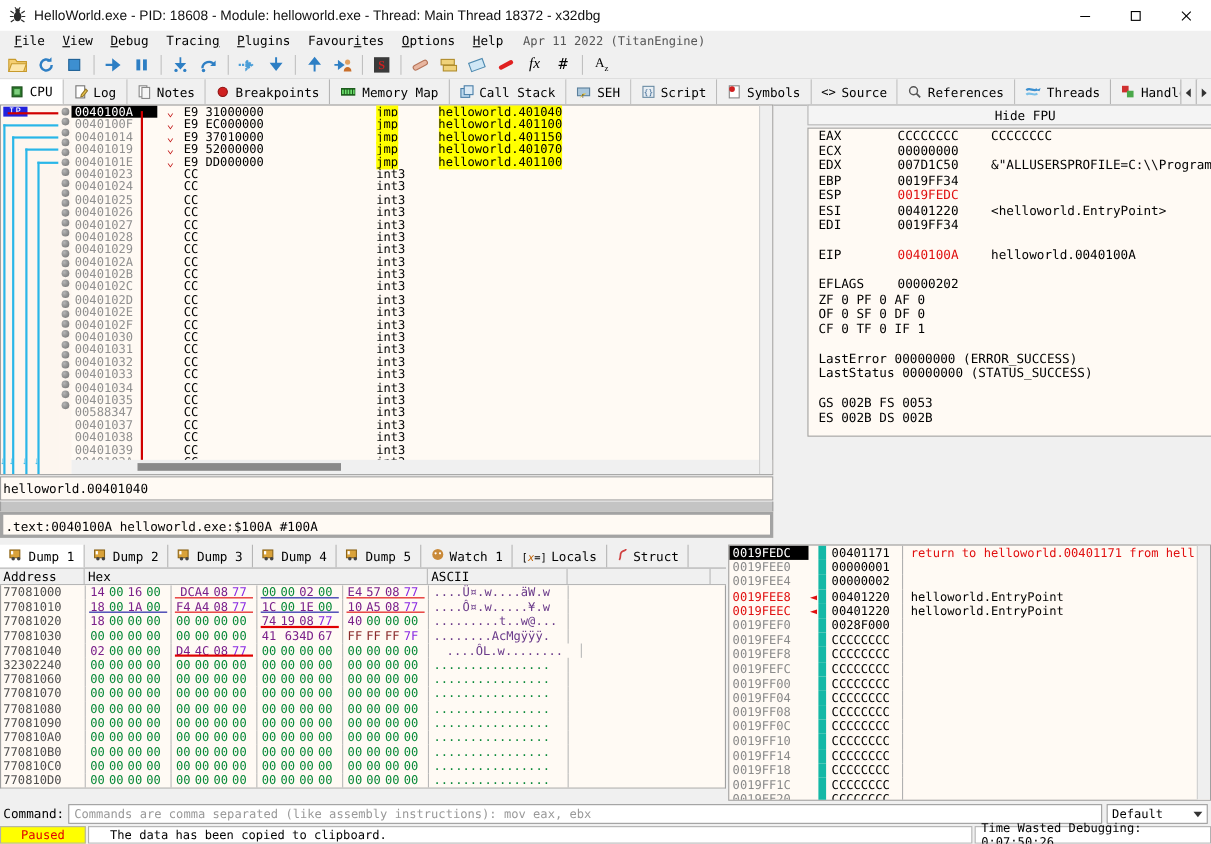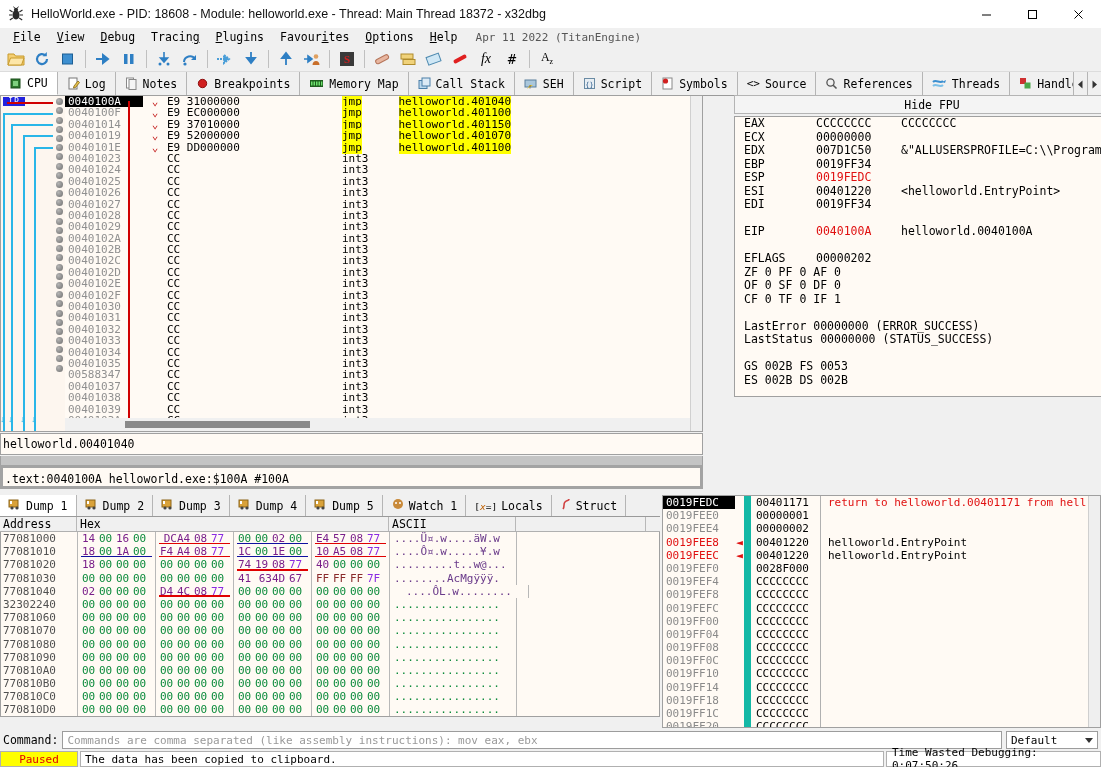--- a/index.html
+++ b/index.html
@@ -194,21 +194,21 @@
               display:flex; align-items:center; justify-content:space-between; padding:0 4px;
               font-family:"DejaVu Sans Mono", monospace; font-size:11px; }
 
   
   .statusbar { position:absolute; left:0; top:751px; width:1101px; height:16px; display:flex; align-items:stretch; background:#f0f0f0;}
   .st-paused { width:78px; background:#ffff00; color:#e00000;
                font-family:"DejaVu Sans Mono", monospace; font-size:11px;
                display:flex; align-items:center; justify-content:center; border:1px solid #b0b0b0;}
   .st-msg { flex:1; background:#fff; border:1px solid #b0b0b0; margin-left:2px;
             font-family:"DejaVu Sans Mono", monospace; font-size:11px;
-            display:flex; align-items:center; padding-left:4px;}
+            display:flex; align-items:center; padding-left:19px;}
   .st-time { width:215px; background:#fff; border:1px solid #b0b0b0; margin-left:2px;
              font-family:"DejaVu Sans Mono", monospace; font-size:11px;
              display:flex; align-items:center; padding-left:5px;}
   .caret { width:0;height:0;border-left:4px solid transparent;border-right:4px solid transparent;border-top:5px solid #333;}
 </style>
 </head>
 <body>
 
 <div class="app">
 

